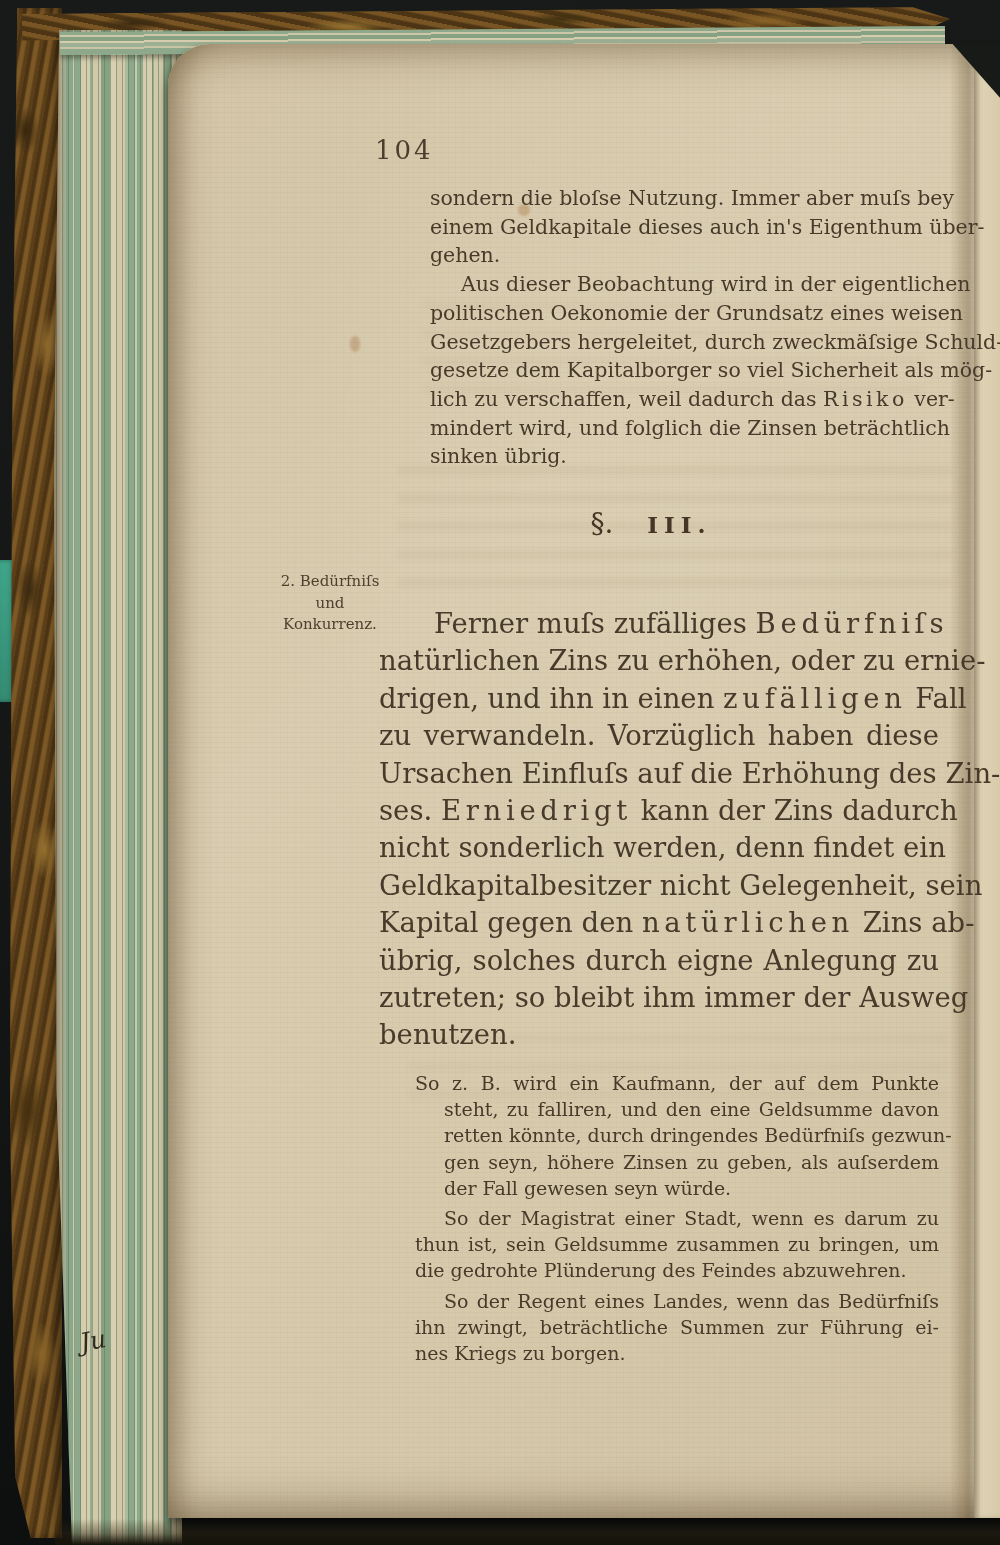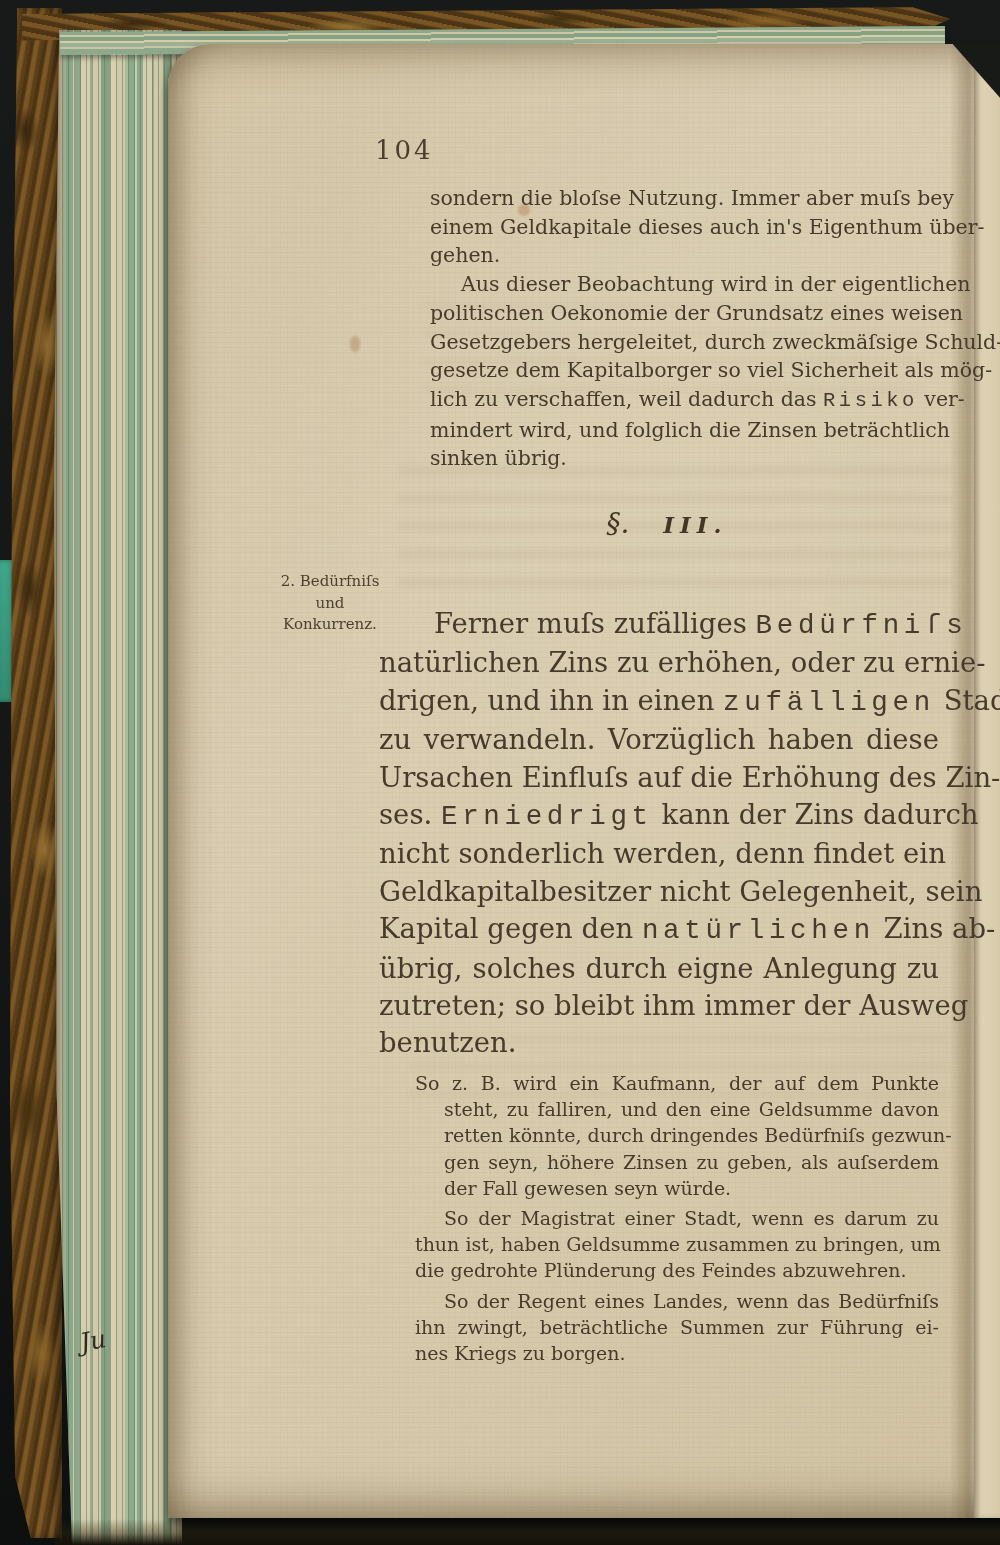--- a/index.html
+++ b/index.html
@@ -91,23 +91,23 @@
   .ghost2{left:255px;top:240px;width:500px;height:110px;opacity:.06;}
   .ghost3{left:240px;top:985px;width:540px;height:70px;opacity:.06;}
   .stain{position:absolute;border-radius:50%;filter:blur(1px);}
   .stain1{left:350px;top:160px;width:12px;height:12px;background:rgba(160,95,40,.30);}
   .stain2{left:182px;top:292px;width:10px;height:16px;background:rgba(150,90,40,.28);}
   
   .pagenum{position:absolute;left:207px;top:91px;font-size:26px;letter-spacing:3px;color:#4c3e2c;}
   .textblock .line{text-align:justify;text-align-last:justify;white-space:nowrap;}
   .textblock .line.nojust{text-align-last:left;}
   .textblock .line.ind{padding-left:var(--ind,30px);}
-  .sp{letter-spacing:.17em;font-family:Liberation Mono, monospace;}
+  .sp{letter-spacing:.17em;}
   .para-top{position:absolute;left:262px;top:140px;width:510px;font-size:20.5px;line-height:28.7px;--ind:31px;}
-  .heading{position:absolute;left:244px;top:463px;width:510px;text-align:center;font-size:26px;color:#443624;font-style:italic;}
+  .heading{position:absolute;left:228px;top:463px;width:510px;text-align:center;font-size:26px;color:#443624;}
   .heading .h-num{margin-left:34px;letter-spacing:6px;font-size:23px;font-weight:bold;}
   .heading .h-sym{font-size:28px;}
   .margin-note{position:absolute;left:106px;top:527px;width:112px;font-size:15px;line-height:21.5px;text-align:center;color:#4c3f2e;}
   .margin-note .line{text-align:center;text-align-last:center;white-space:nowrap;}
   .para-main{position:absolute;left:211px;top:517px;width:560px;font-size:27.5px;line-height:37.4px;margin-top:44px;--ind:55px;}
   .notes{position:absolute;left:247px;top:1026px;width:524px;font-size:19px;line-height:26.2px;--ind:29px;}
   .note{margin-bottom:4px;}
   .handwriting{position:absolute;left:80px;top:1326px;z-index:4;font-size:25px;font-style:italic;
     color:#2e2a20;transform:rotate(-10deg);font-family:"DejaVu Serif","Liberation Serif",serif;}
   .bottom-shadow{position:absolute;left:55px;right:0;bottom:0;height:26px;z-index:4;
@@ -154,21 +154,21 @@
 
     <div class="margin-note textblock">
         <div class="line"><span>2. Bedürfniſs</span></div>
         <div class="line"><span>und</span></div>
         <div class="line"><span>Konkurrenz.</span></div>
       </div>
 
     <div class="para-main textblock">
         <div class="line ind"><span>Ferner muſs zufälliges </span><span class="sp">Bedürfniſs</span></div>
         <div class="line"><span>natürlichen Zins zu erhöhen, oder zu ernie-</span></div>
-        <div class="line"><span>drigen, und ihn in einen </span><span class="sp">zufälligen</span><span> Stadt</span></div>
+        <div class="line"><span>drigen, und ihn in einen </span><span class="sp">zufälligen</span><span> Fall</span></div>
         <div class="line"><span>zu verwandeln. Vorzüglich haben diese</span></div>
         <div class="line"><span>Ursachen Einfluſs auf die Erhöhung des Zin-</span></div>
         <div class="line"><span>ses. </span><span class="sp">Erniedrigt</span><span> kann der Zins dadurch</span></div>
         <div class="line"><span>nicht sonderlich werden, denn findet ein</span></div>
         <div class="line"><span>Geldkapitalbesitzer nicht Gelegenheit, sein</span></div>
         <div class="line"><span>Kapital gegen den </span><span class="sp">natürlichen</span><span> Zins ab-</span></div>
         <div class="line"><span>übrig, solches durch eigne Anlegung zu</span></div>
         <div class="line"><span>zutreten; so bleibt ihm immer der Ausweg</span></div>
         <div class="line nojust"><span>benutzen.</span></div>
       </div>
@@ -176,21 +176,21 @@
     <div class="notes">
       <div class="note textblock">
           <div class="line"><span>So z. B. wird ein Kaufmann, der auf dem Punkte</span></div>
           <div class="line ind"><span>steht, zu falliren, und den eine Geldsumme davon</span></div>
           <div class="line ind"><span>retten könnte, durch dringendes Bedürfniſs gezwun-</span></div>
           <div class="line ind"><span>gen seyn, höhere Zinsen zu geben, als auſserdem</span></div>
           <div class="line ind nojust"><span>der Fall gewesen seyn würde.</span></div>
         </div>
       <div class="note textblock">
           <div class="line ind"><span>So der Magistrat einer Stadt, wenn es darum zu</span></div>
-          <div class="line"><span>thun ist, haben Geldsumme zusammen zu bringen, um</span></div>
+          <div class="line"><span>thun ist, sein Geldsumme zusammen zu bringen, um</span></div>
           <div class="line nojust"><span>die gedrohte Plünderung des Feindes abzuwehren.</span></div>
         </div>
       <div class="note textblock">
           <div class="line ind"><span>So der Regent eines Landes, wenn das Bedürfniſs</span></div>
           <div class="line"><span>ihn zwingt, beträchtliche Summen zur Führung ei-</span></div>
           <div class="line nojust"><span>nes Kriegs zu borgen.</span></div>
         </div>
     </div>
   </div>
 

